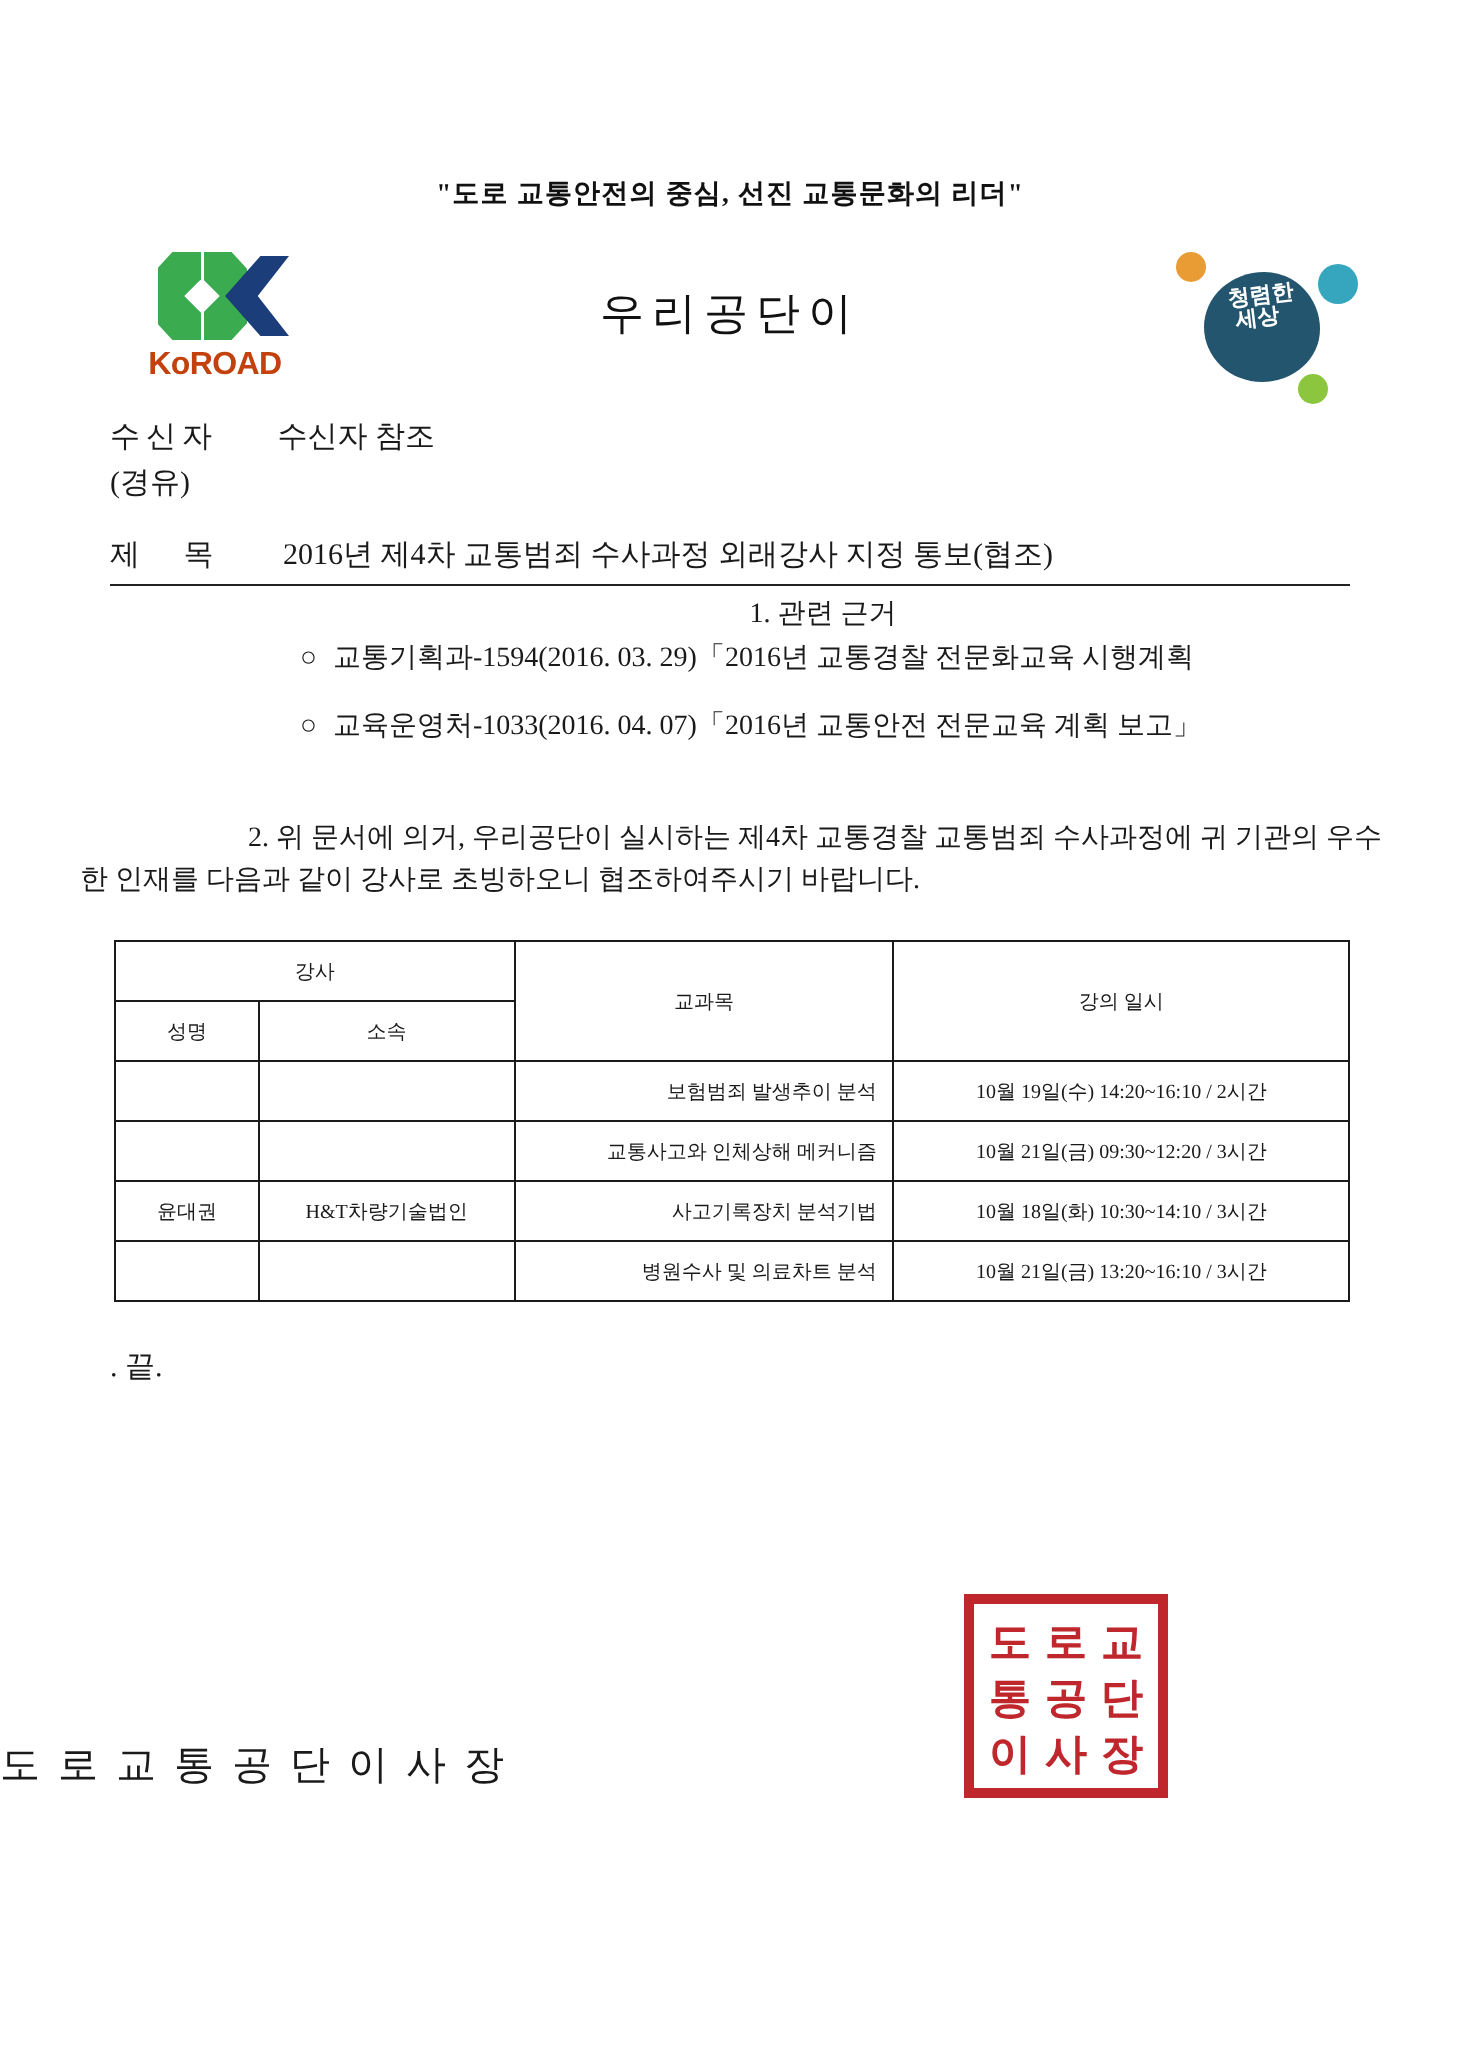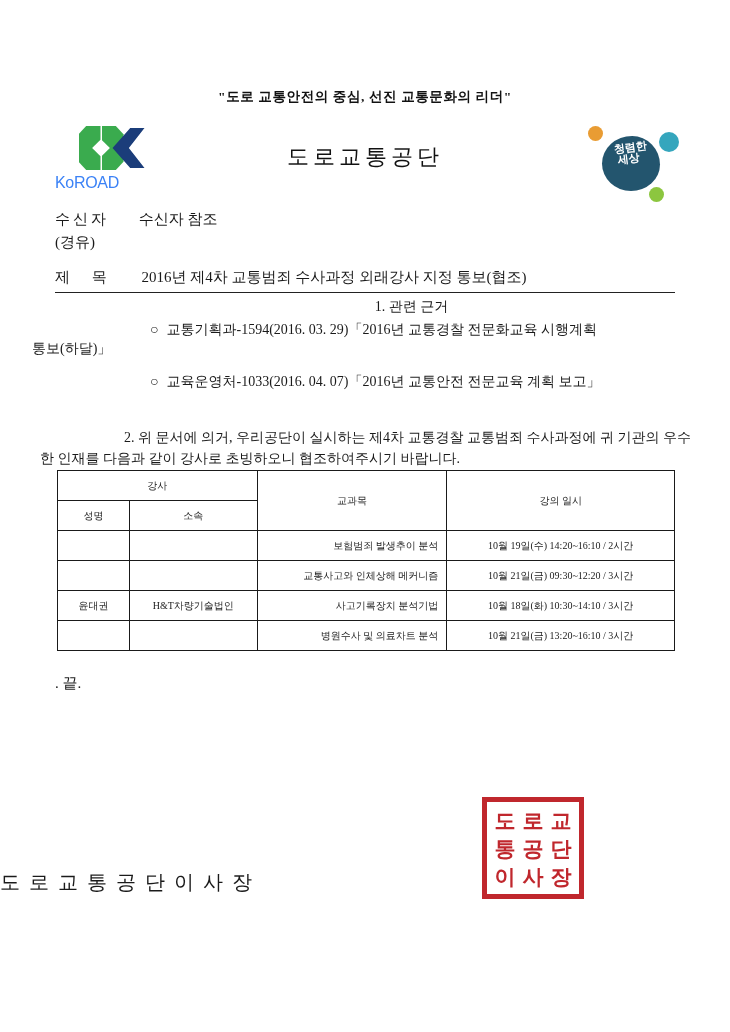--- a/index.html
+++ b/index.html
@@ -52,24 +52,25 @@
   .petal.p3 { left: 10px; top: 23px; clip-path: polygon(0 0,62% 0,100% 38%,100% 100%,35% 100%,0 62%); }
   .petal.p4 { left: 33px; top: 23px; clip-path: polygon(38% 0,100% 0,100% 62%,65% 100%,0 100%,0 38%); }
   .arrow-nav {
     position: absolute;
     right: 2px; top: 3px;
     width: 34px; height: 40px;
     background: #1b3d7a;
     clip-path: polygon(58% 0, 100% 0, 54% 50%, 100% 100%, 58% 100%, 6% 50%);
   }
   .koroad-word {
+    text-align: center;
     font-family: "Liberation Sans", sans-serif;
     font-size: 16px;
-    font-weight: normal;
-    color: #3b82f6;
+    font-weight: bold;
+    color: #c2410c;
     letter-spacing: -0.3px;
     margin-top: 3px;
   }
 
   
   .org-title {
     position: absolute;
     left: 0; top: 22px; width: 730px;
     text-align: center;
     font-size: 22px;
@@ -233,21 +234,21 @@
     <div class="koroad-mark">
       <span class="petal p1"></span>
       <span class="petal p2"></span>
       <span class="petal p3"></span>
       <span class="petal p4"></span>
       <span class="arrow-nav"></span>
     </div>
     <div class="koroad-word">KoROAD</div>
   </div>
 
-  <div class="org-title">도로교통공단</div>
+  <div class="org-title">우리공단이</div>
 
   <div class="integrity-logo">
     <span class="dot orange"></span>
     <span class="dot teal"></span>
     <span class="dot green"></span>
     <span class="ink-blob"></span>
     <span class="ink-text">
       <span class="l1">청렴한</span>
       <span class="l2">세상</span>
     </span>
@@ -267,21 +268,20 @@
   <span class="val">2016년 제4차 교통범죄 수사과정 외래강사 지정 통보(협조)</span>
 </div>
 
 <div class="body-text">
 
   <div class="item-head">1. 관련 근거</div>
 
   <div class="bullet-row">
     <span class="circ">○</span><span>교통기획과-1594(2016. 03. 29)「2016년 교통경찰 전문화교육 시행계획</span>
   </div>
-  <div class="bullet-cont" style="margin-left:-8px;">통보(하달)」</div>
 
   <div class="bullet-row" style="margin-top:14px;">
     <span class="circ">○</span><span>교육운영처-1033(2016. 04. 07)「2016년 교통안전 전문교육 계획 보고」</span>
   </div>
 
   <div class="para2">2. 위 문서에 의거, 우리공단이 실시하는 제4차 교통경찰 교통범죄 수사과정에 귀 기관의 우수한 인재를 다음과 같이 강사로 초빙하오니 협조하여주시기 바랍니다.</div>
 </div>
 
 <table class="lect-table">
   <thead>

